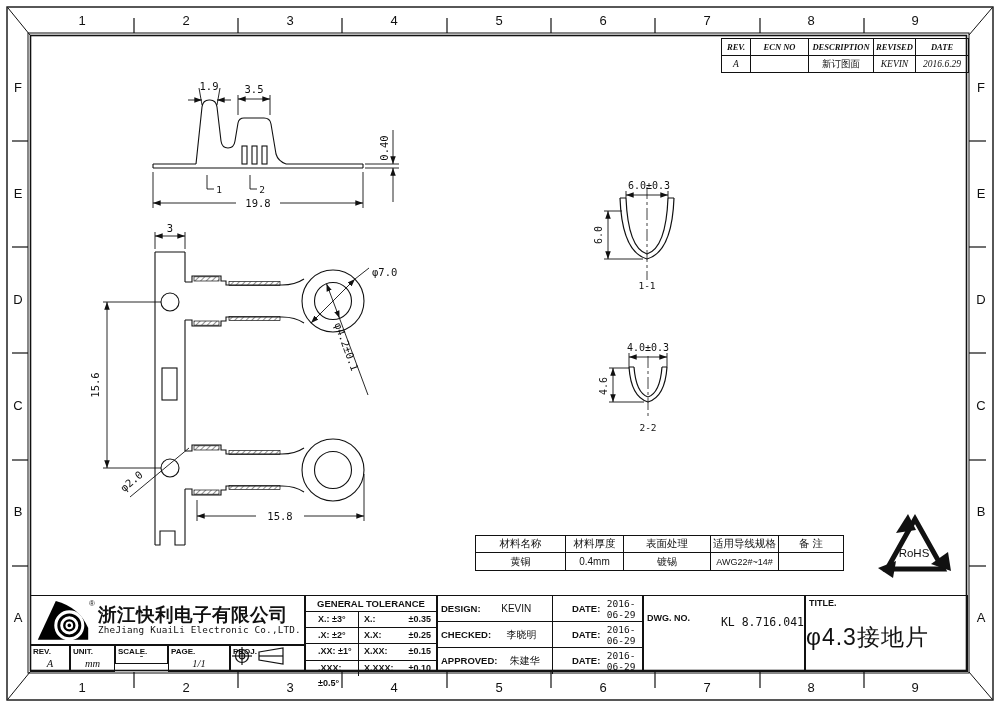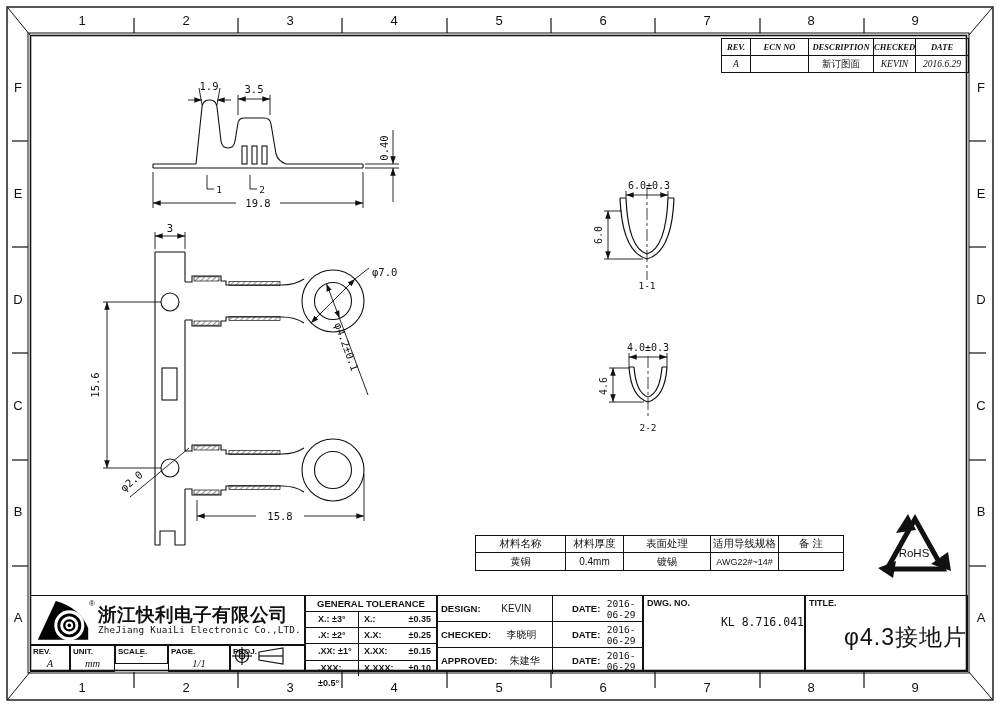--- a/index.html
+++ b/index.html
@@ -36,25 +36,25 @@
   #appr .ap-r:last-child{border-bottom:none}
   #appr .ap-name{width:114px;border-right:1.3px solid #111;height:100%;display:flex;align-items:center}
   #appr .ap-name b{font:bold 9.5px "Liberation Sans",sans-serif;margin-left:3px}
   #appr .ap-name span{flex:1;text-align:center;font-size:10px}
   #appr .ap-date{flex:1;display:flex;align-items:center}
   #appr .ap-date b{font:bold 9.5px "Liberation Sans",sans-serif;margin-left:19px}
   #appr .ap-date span{flex:1;text-align:center;font:9.5px "DejaVu Sans Mono",monospace}
   
   #dwg .dwg-row{position:relative;height:37.2px;border-bottom:1.3px solid #111}
   #dwg .dwg-row:last-child{border-bottom:none}
-  #dwg .lab{position:absolute;left:3px;top:2px;font:bold 9px "Liberation Sans",sans-serif}
+  #dwg .lab{position:absolute;left:3px;top:17px;font:bold 9px "Liberation Sans",sans-serif}
   #dwg .val{position:absolute;left:0;right:0;bottom:4px;text-align:right;
             font:11.5px "DejaVu Sans Mono",monospace}
   #ttl .lab{position:absolute;left:3px;top:2px;font:bold 9px "Liberation Sans",sans-serif}
-  #ttl .val{position:absolute;left:0;right:0;top:26px;text-align:right;
+  #ttl .val{position:absolute;left:0;right:12px;top:26px;text-align:left;
             font:23px "Liberation Sans",sans-serif;letter-spacing:1px}
 </style>
 </head>
 <body>
 
 <div id="sheet">
 
 <svg width="1000" height="707" viewBox="0 0 1000 707">
   <defs>
     <marker id="arr" viewBox="0 0 10 10" refX="9.5" refY="5" markerWidth="9" markerHeight="9" orient="auto-start-reverse">
@@ -272,21 +272,21 @@
         <col style="width:58px">
         <col style="width:65px">
         <col style="width:42px">
         <col style="width:53px">
       </colgroup>
   <tbody>
         <tr class="hd" style="height:17px">
     <td>REV.</td>
     <td>ECN NO</td>
     <td>DESCRIPTION</td>
-    <td>CHECKED</td>
+    <td>REVISED</td>
     <td>DATE</td>
   </tr>
   <tr style="height:17px">
     <td>A</td>
     <td></td>
     <td style="font-style:normal">新订图面</td>
     <td>KEVIN</td>
     <td>2016.6.29</td>
   </tr>
 </tbody>

